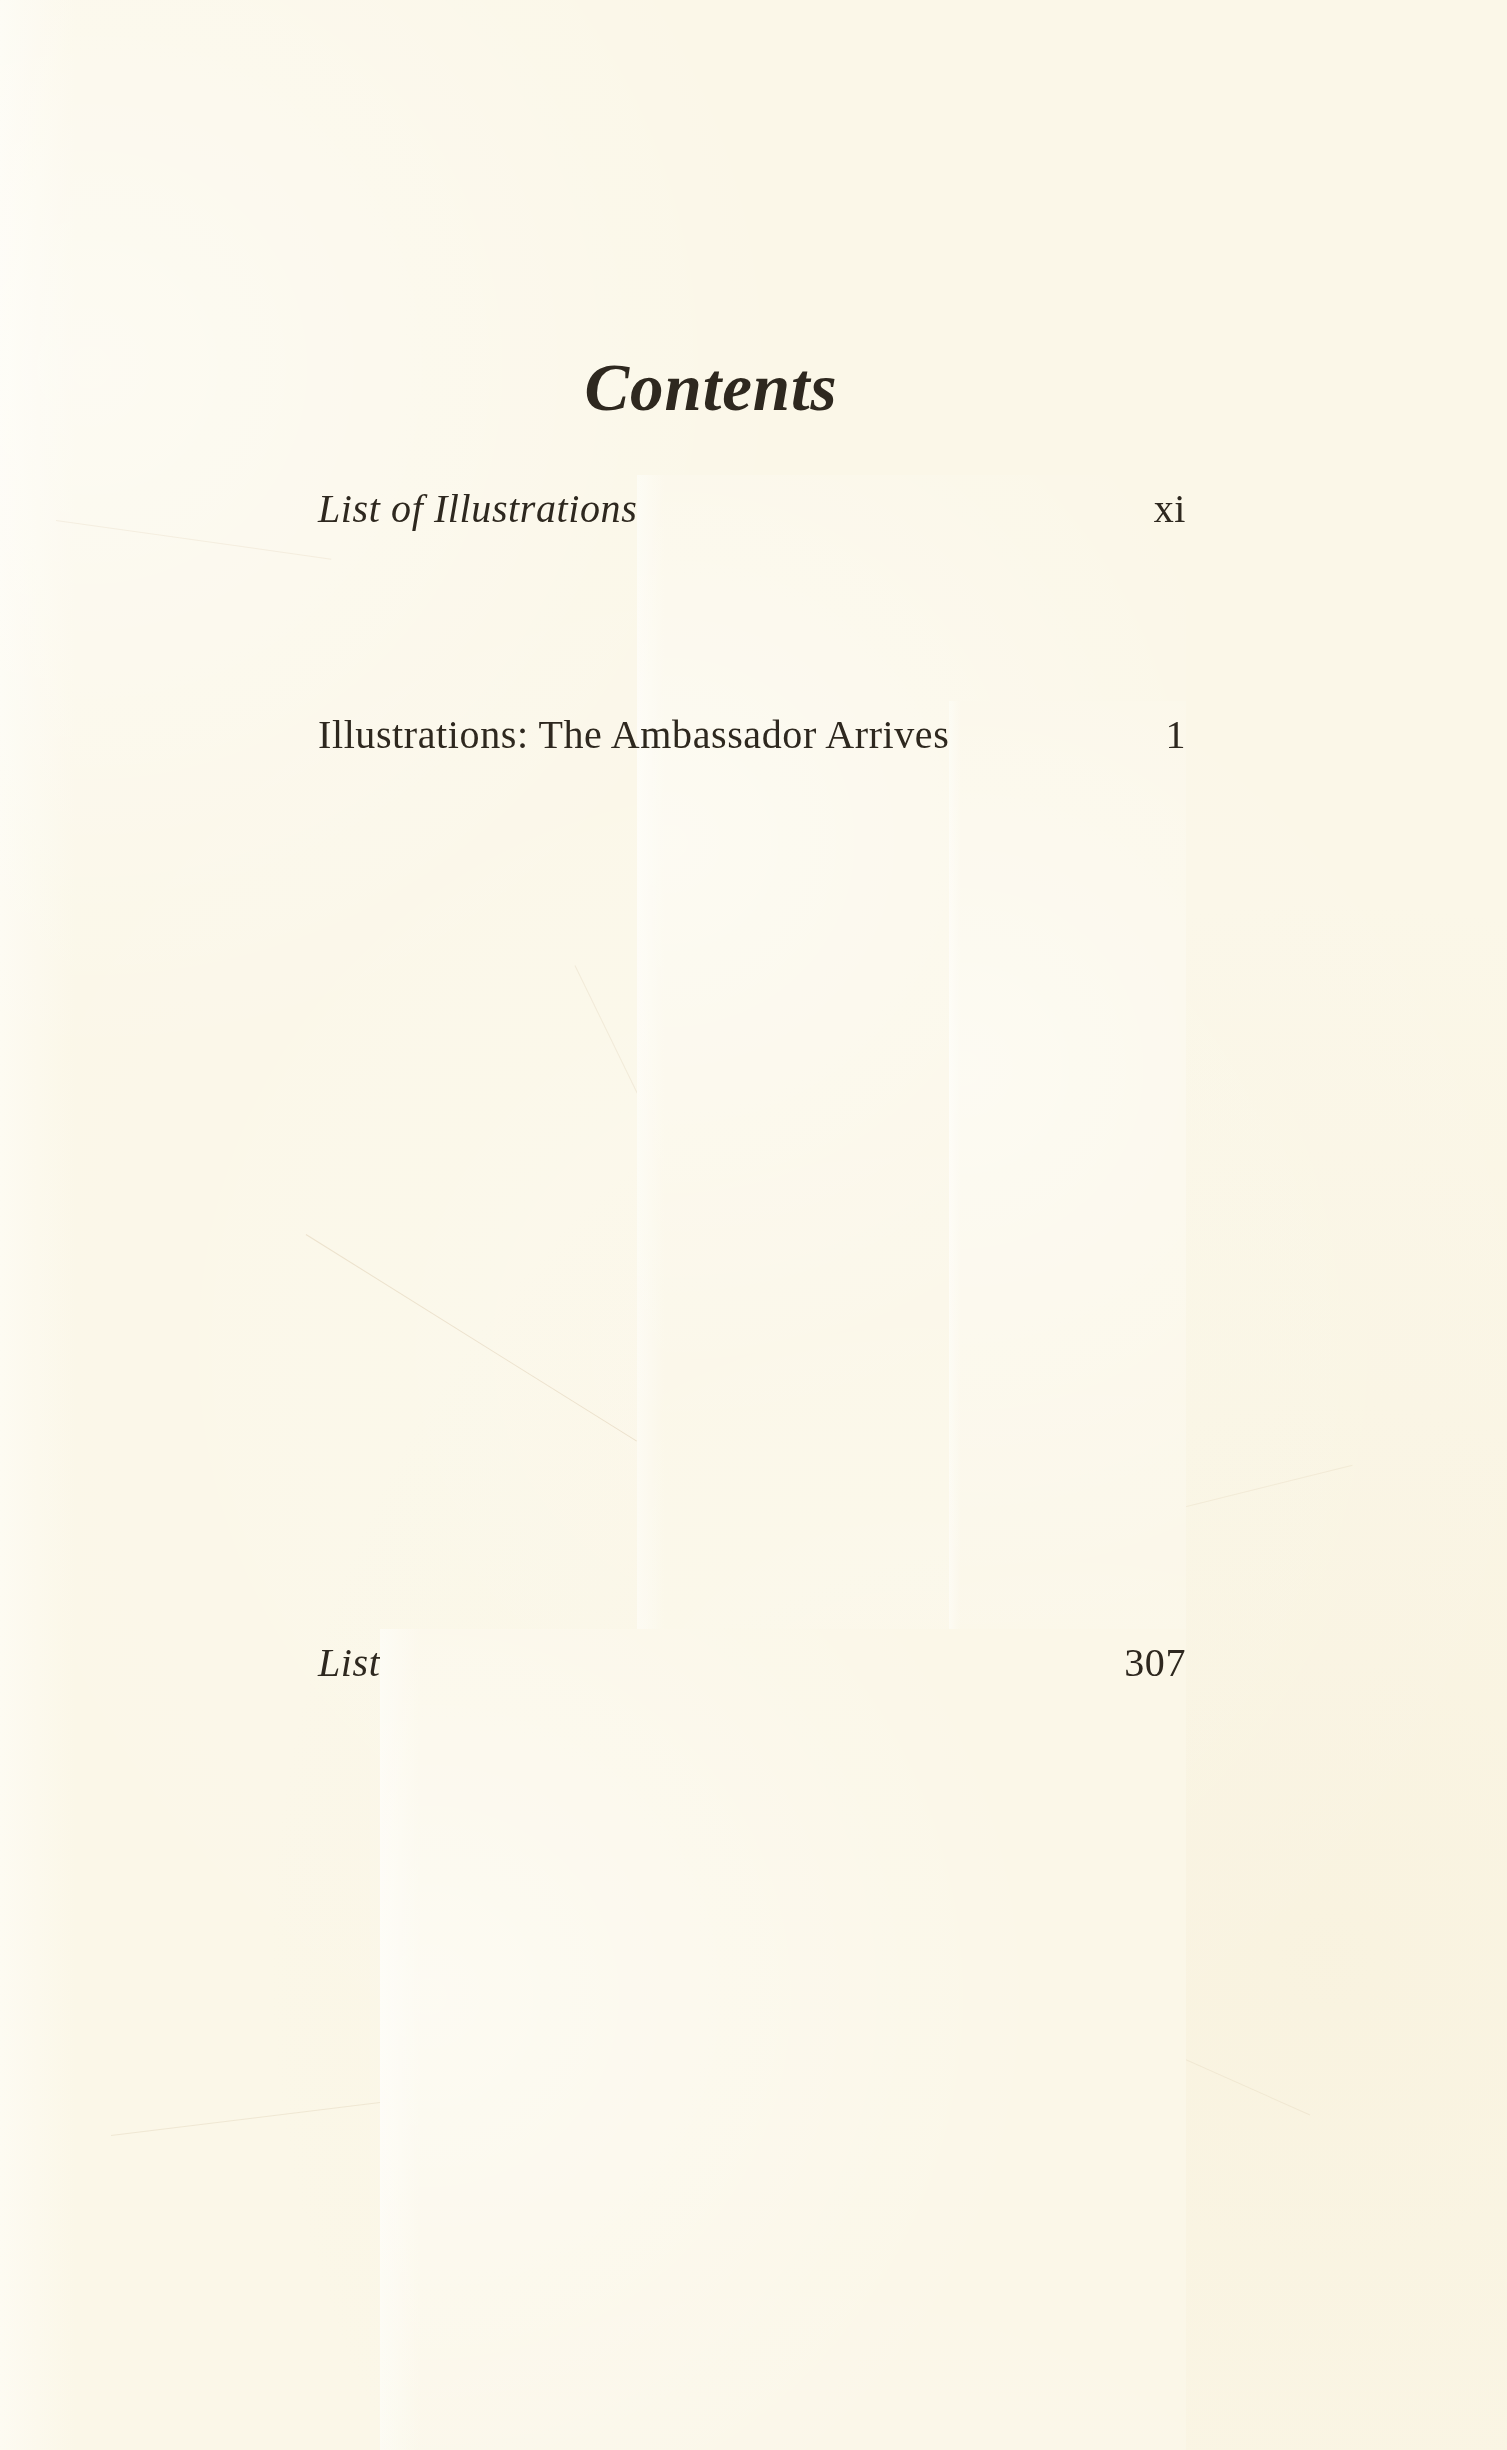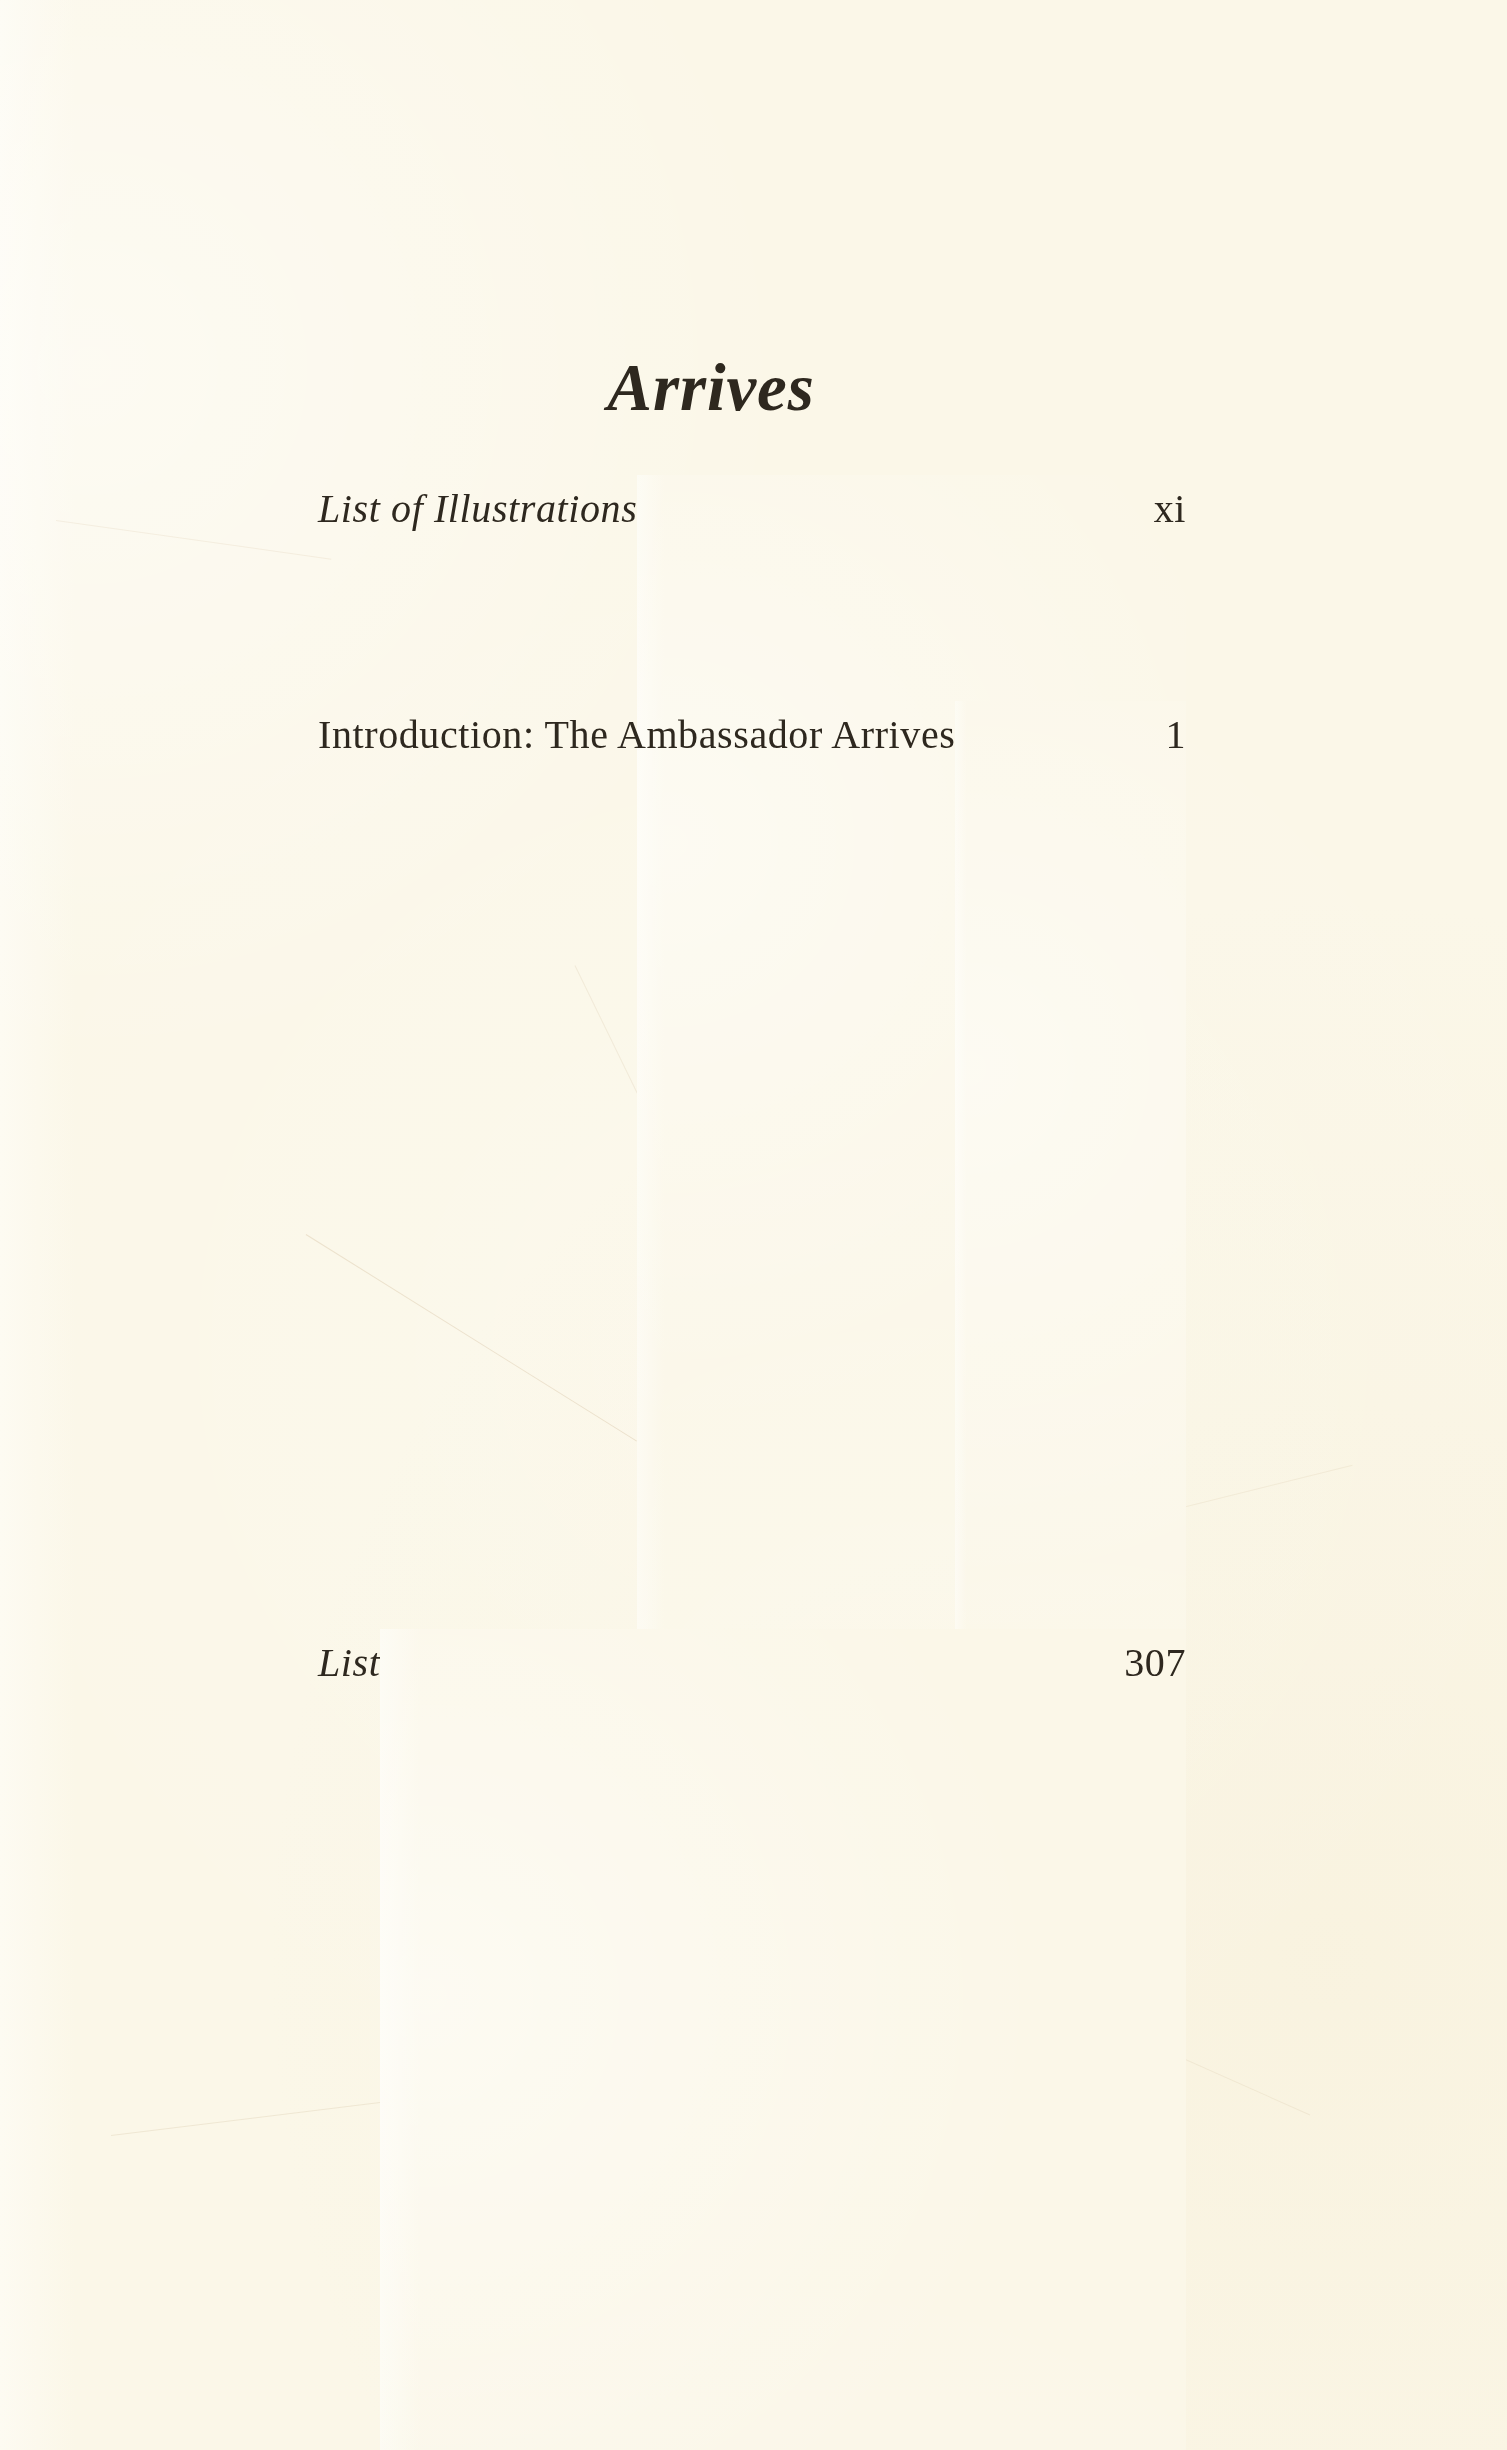--- a/index.html
+++ b/index.html
@@ -88,35 +88,35 @@
 
 <div class="page">
 
   <div class="scratch s1"></div>
   <div class="scratch s2"></div>
   <div class="scratch s3"></div>
   <div class="scratch s4"></div>
   <div class="scratch s5"></div>
   <div class="scratch s6"></div>
 
-  <h1 class="book-title">Arrives</h1>
+  <h1 class="book-title">Contents</h1>
 
   <div class="toc front">
     <div class="row">
       <span class="num"></span>
       <span class="title">List of Illustrations</span>
       <span class="page">xi</span>
     </div>
 
   </div>
 
   <div class="toc main">
     <div class="row">
       <span class="num"></span>
-      <span class="title">Introduction: The Ambassador Arrives</span>
+      <span class="title">Illustrations: The Ambassador Arrives</span>
       <span class="page">1</span>
     </div>
 
   </div>
 
   <div class="toc back">
     <div class="row">
       <span class="num"></span>
       <span class="title">List</span>
       <span class="page">307</span>

